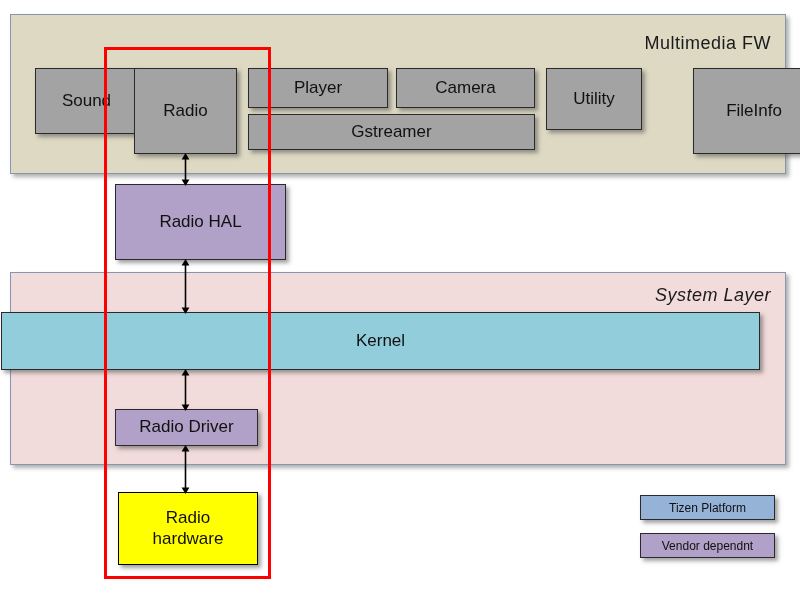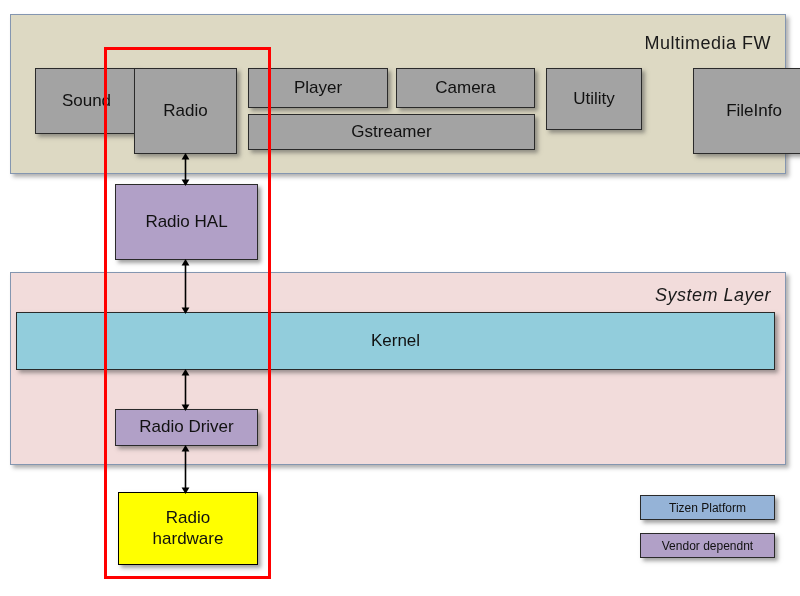--- a/index.html
+++ b/index.html
@@ -65,22 +65,22 @@
   
   #box-sound     { left: 35px;  top: 68px;  width: 103px; height: 66px; }
   #box-radio     { left: 134px; top: 68px;  width: 103px; height: 86px; }
   #box-player    { left: 248px; top: 68px;  width: 140px; height: 40px; }
   #box-camera    { left: 396px; top: 68px;  width: 139px; height: 40px; }
   #box-gstreamer { left: 248px; top: 114px; width: 287px; height: 36px; }
   #box-utility   { left: 546px; top: 68px;  width: 96px;  height: 62px; }
   #box-fileinfo  { left: 653px; top: 68px;  width: 122px; height: 86px; margin-left: 40px; }
 
   
-  #box-radiohal    { left: 115px; top: 184px; width: 143px; height: 76px; }
-  #box-kernel      { left: 16px;  top: 312px; width: 759px; height: 58px; text-align: right; }
+  #box-radiohal    { left: 115px; top: 184px; width: 171px; height: 76px; }
+  #box-kernel      { left: 1px;  top: 312px; width: 759px; height: 58px; text-align: right; }
   #box-radiodriver { left: 115px; top: 409px; width: 143px; height: 37px; }
   #box-radiohw     { left: 118px; top: 492px; width: 140px; height: 73px; }
 
   
   #highlight {
     position: absolute;
     left: 104px;
     top: 47px;
     width: 167px;
     height: 532px;

